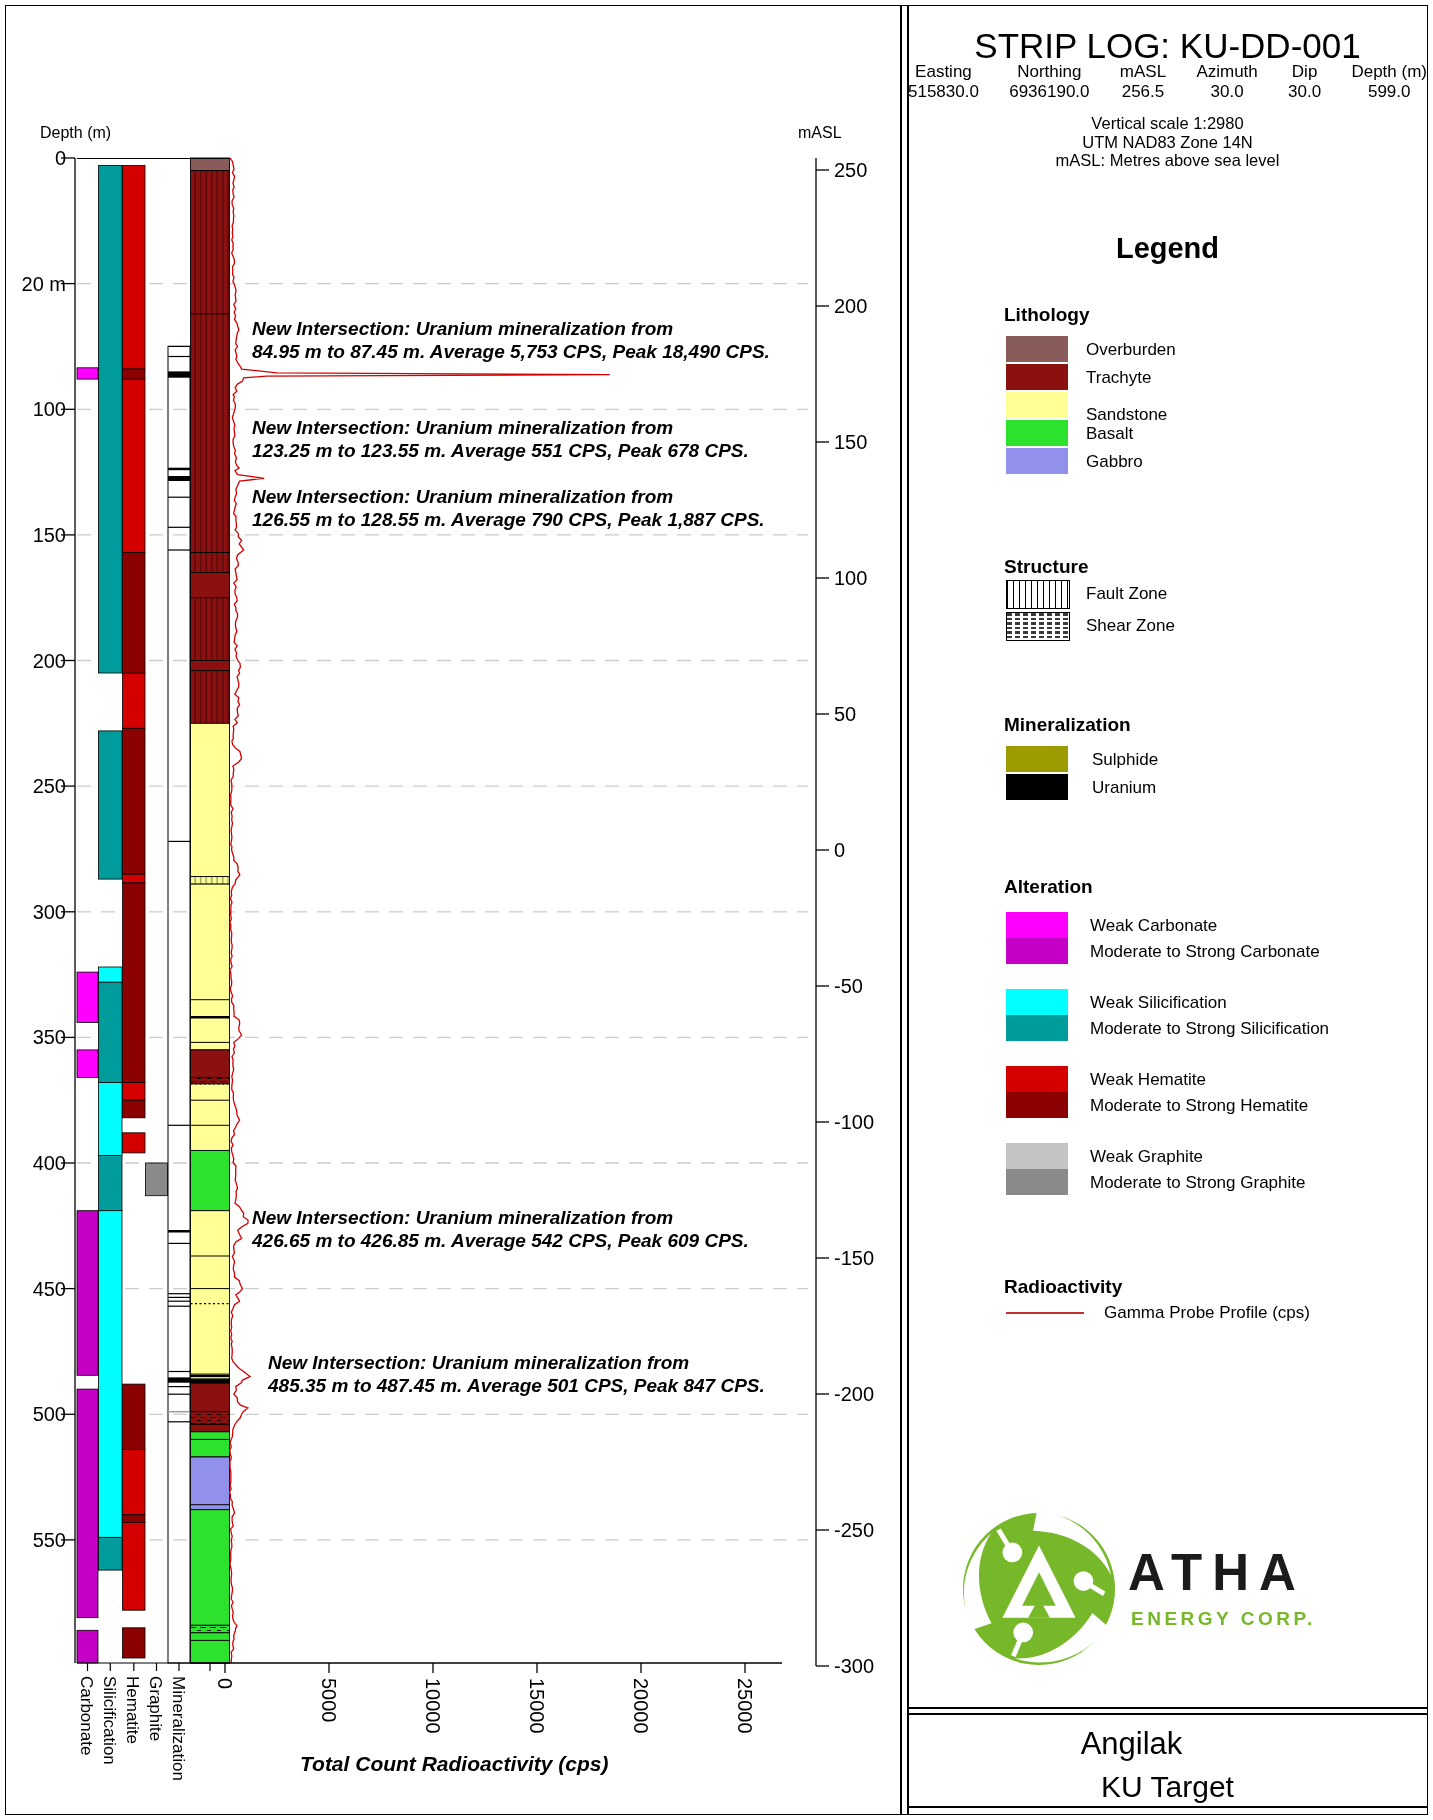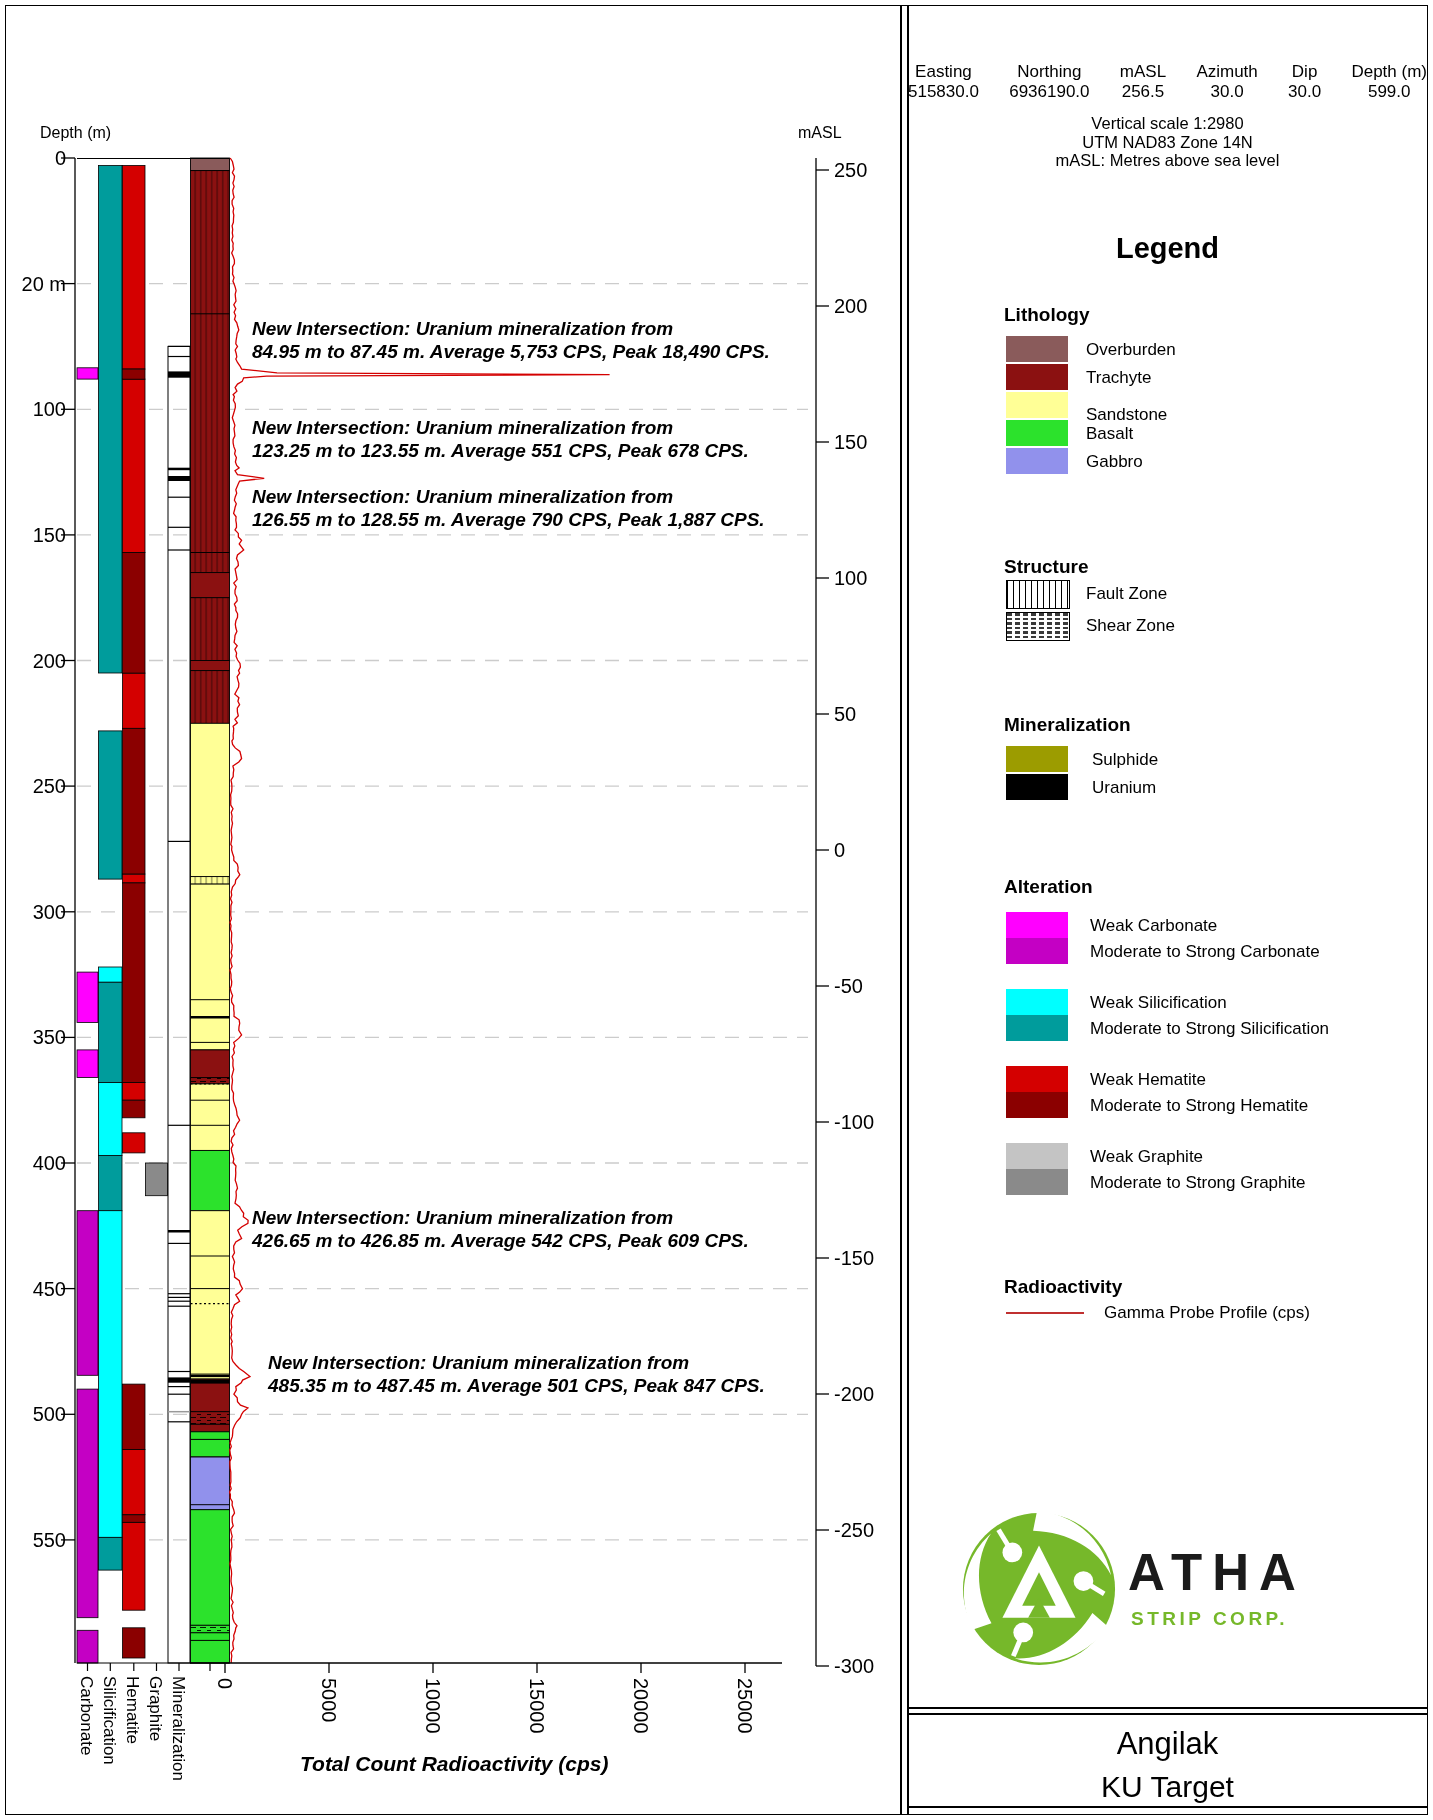--- a/index.html
+++ b/index.html
@@ -25,21 +25,21 @@
   .lg-head{position:absolute;font-size:19px;font-weight:700;}
   .lg-label{position:absolute;font-size:17px;white-space:nowrap;}
   .lg-swatch{position:absolute;width:62px;}
   .sw-fault{background:repeating-linear-gradient(90deg,#000 0 1px,#fff 1px 6px);border:1px solid #000;}
   .sw-shear{background-color:#fff;border:1px solid #000;
             background-image:repeating-linear-gradient(0deg,#fff 0 2px,transparent 2px 4.5px),
                              repeating-linear-gradient(90deg,#3a3a3a 0 5px,#fff 5px 8px);}
   .rad-line{position:absolute;height:2px;background:#c03030;width:78px;}
   .logo-word{position:absolute;left:1128px;top:1543px;font-size:51px;font-weight:600;letter-spacing:10px;color:#1b1b1b;white-space:nowrap;}
   .logo-sub{position:absolute;left:1131px;top:1608px;font-size:19px;font-weight:700;letter-spacing:3.5px;color:#76b82a;white-space:nowrap;}
-  .footer-l1{position:absolute;left:908px;width:519px;top:1726px;text-align:center;font-size:31px;}
+  .footer-l1{position:absolute;left:872px;width:519px;top:1726px;text-align:center;font-size:31px;}
   .footer-l2{position:absolute;left:908px;width:519px;top:1770px;text-align:center;font-size:30px;}
 </style>
 </head>
 <body>
 
 <div class="sheet">
 
   <svg id="plot-svg" class="abs" style="left:0;top:0;" width="1433" height="1820" xmlns="http://www.w3.org/2000/svg">
       <defs>
     <pattern id="faultPat" width="5.5" height="10" patternUnits="userSpaceOnUse">
@@ -273,20 +273,21 @@
         <div>485.35 m to 487.45 m. Average 501 CPS, Peak 847 CPS.</div>
       </div>
     </div>
 
   <div class="vline" style="left:900px;top:6px;bottom:6px;"></div>
   <div class="vline" style="left:907px;top:6px;bottom:6px;"></div>
   <div class="hline" style="left:907px;right:6px;top:1707px;"></div>
   <div class="hline" style="left:907px;right:6px;top:1713px;"></div>
   <div class="hline" style="left:907px;right:6px;top:1806px;"></div>
 
+  <div class="rp-title">STRIP LOG: KU-DD-001</div>
   <div class="fields" id="header-fields">
       <div class="field">
         <div>Easting</div>
         <div>515830.0</div>
       </div>
       <div class="field">
         <div>Northing</div>
         <div>6936190.0</div>
       </div>
       <div class="field">
@@ -370,19 +371,19 @@
       <circle cx="-16" cy="44" r="10"></circle>
       <path d="M -27,-37 L -41,-60" stroke="#ffffff" stroke-width="5" fill="none"></path>
       <path d="M 45,-8 L 66,5" stroke="#ffffff" stroke-width="5" fill="none"></path>
       <path d="M -16,44 L -26,68" stroke="#ffffff" stroke-width="5" fill="none"></path>
       <path d="M 0,-44 L 37,29 L -37,29 Z"></path>
     </g>
     <path d="M 0,-17 L 17,17 L -17,17 Z" fill="#76b82a"></path>
     <path d="M -11,29 L 0,9 L 11,29 Z" fill="#76b82a"></path>
   </svg>
   <div class="logo-word">ATHA</div>
-  <div class="logo-sub">STRIP CORP.</div>
+  <div class="logo-sub">ENERGY CORP.</div>
 
   <div class="footer-l1">Angilak</div>
   <div class="footer-l2">KU Target</div>
 
   <div class="page-border"></div>
 </div>
 
 </body></html>

